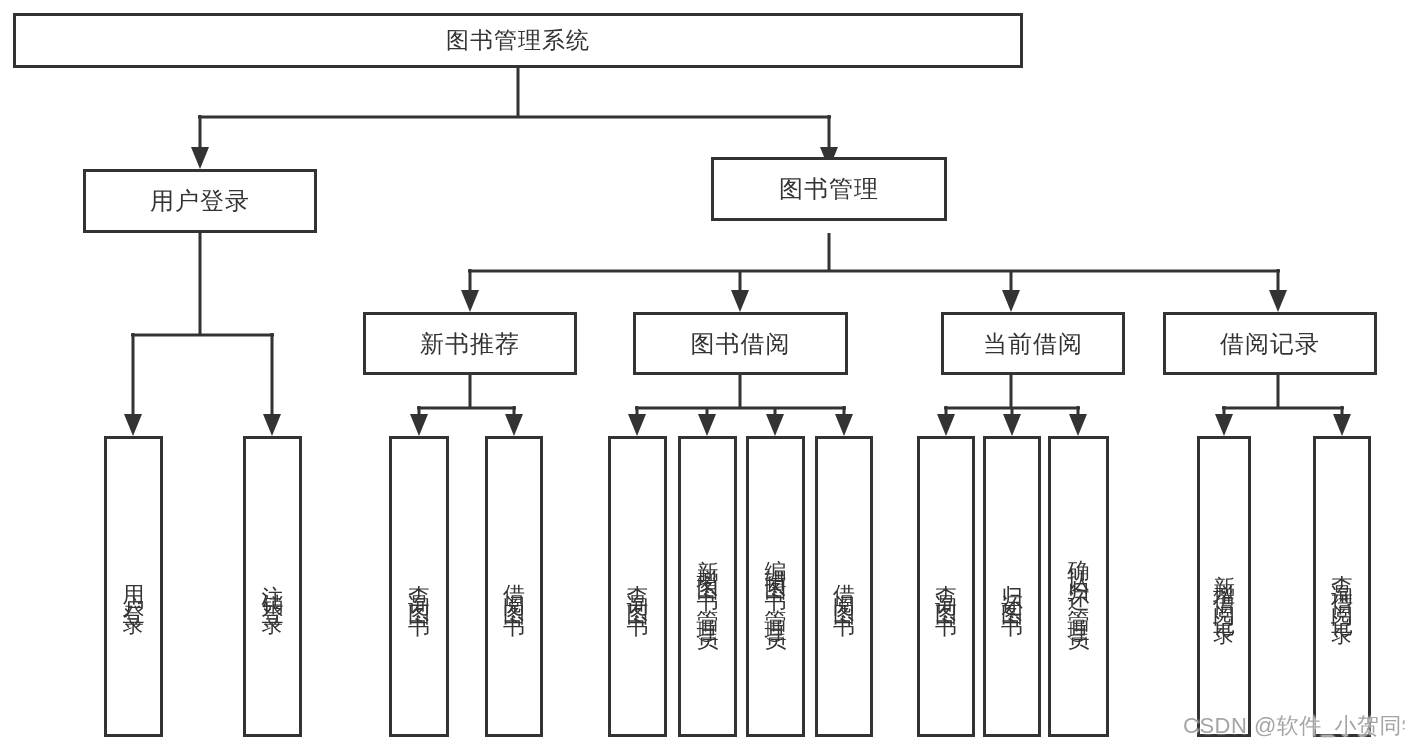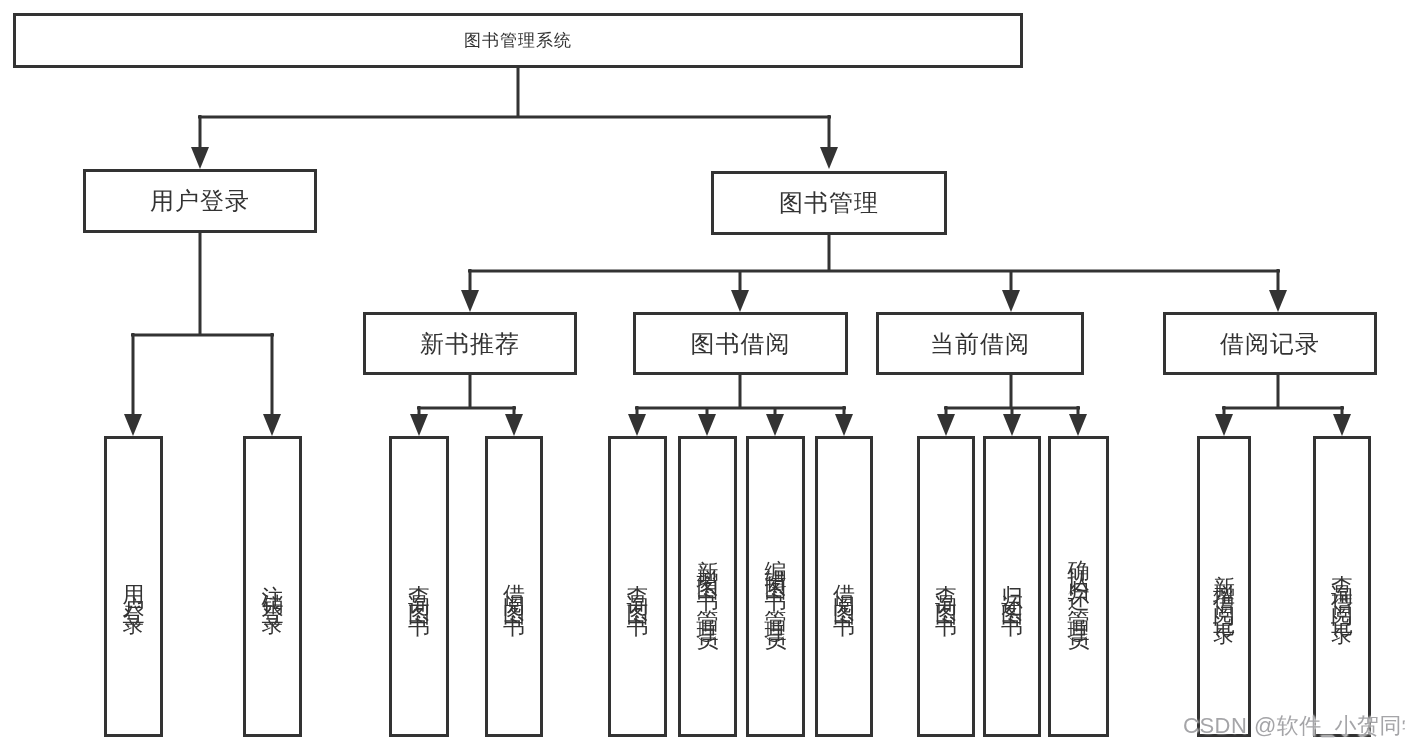--- a/index.html
+++ b/index.html
@@ -9,21 +9,21 @@
   }
   .connectors{position:absolute;left:0;top:0;z-index:1;}
   .connectors path{stroke:#333333;stroke-width:3;fill:none;}
   .connectors polygon{fill:#333333;stroke:none;}
   .box{
     position:absolute;box-sizing:border-box;background:#ffffff;border:3px solid #333333;
     display:flex;align-items:center;justify-content:center;
     color:#333333;z-index:2;
   }
   .h{font-size:24px;letter-spacing:1px;}
-  .root{font-size:17px;justify-content:center;}
+  .root{font-size:23px;justify-content:center;}
   .v{writing-mode:vertical-rl;font-size:22px;letter-spacing:10px;line-height:1;}
   .watermark{
     position:absolute;z-index:5;color:#a5a5a8;font-size:22px;letter-spacing:0.5px;
     text-shadow:1px 1px 2px #ffffff,-1px -1px 2px #ffffff;white-space:nowrap;
   }
 </style>
 </head>
 <body>
 
 <div class="canvas">
@@ -58,31 +58,31 @@
     <polygon points="1333,414 1351,414 1342,436"></polygon>
   </svg>
 
   <div class="box h root" style="left:13px;top:13px;width:1010px;height:55px">
     <span>图书管理系统</span>
   </div>
 
   <div class="box h" style="left:83px;top:169px;width:234px;height:64px">
     <span>用户登录</span>
   </div>
-  <div class="box h" style="left:711px;top:171px;width:236px;height:64px">
+  <div class="box h" style="left:711px;top:157px;width:236px;height:64px">
     <span>图书管理</span>
   </div>
 
   <div class="box h" style="left:363px;top:312px;width:214px;height:63px">
     <span>新书推荐</span>
   </div>
   <div class="box h" style="left:633px;top:312px;width:215px;height:63px">
     <span>图书借阅</span>
   </div>
-  <div class="box h" style="left:876px;top:312px;width:208px;height:63px">
+  <div class="box h" style="left:941px;top:312px;width:184px;height:63px">
     <span>当前借阅</span>
   </div>
   <div class="box h" style="left:1163px;top:312px;width:214px;height:63px">
     <span>借阅记录</span>
   </div>
 
   <div class="box v" style="left:104px;top:436px;width:59px;height:301px">
     <span>用户登录</span>
   </div>
   <div class="box v" style="left:243px;top:436px;width:59px;height:301px">

